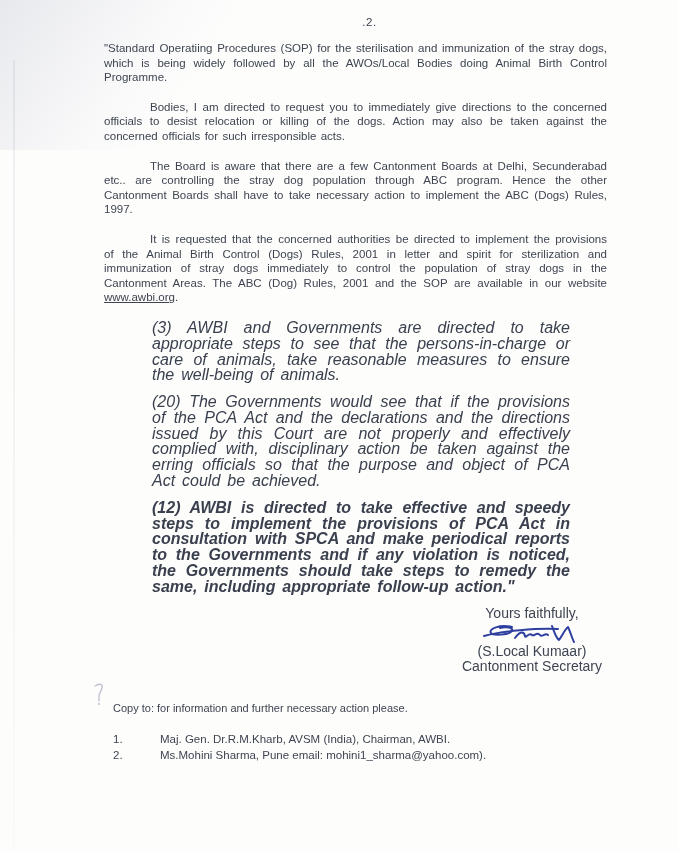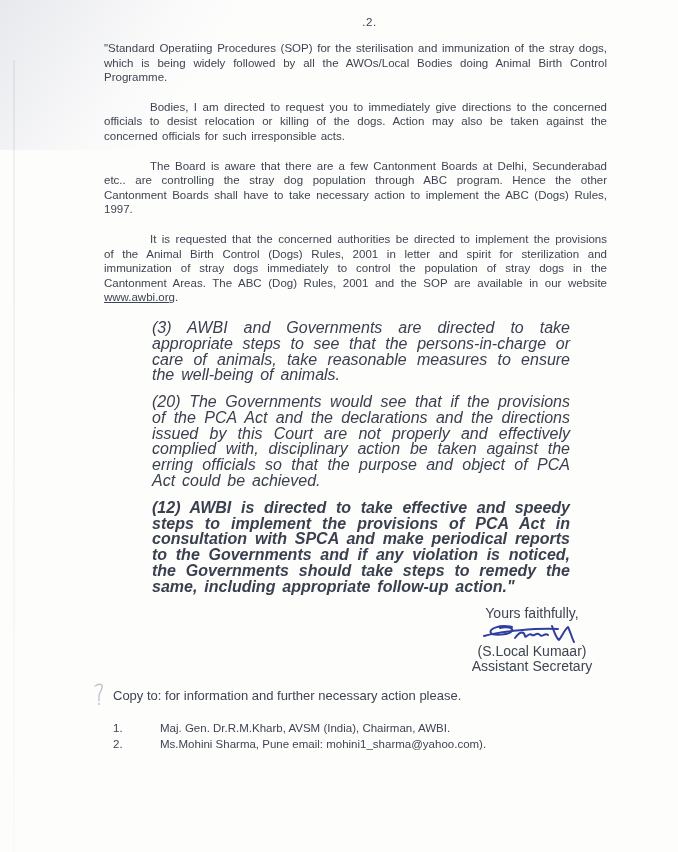--- a/index.html
+++ b/index.html
@@ -72,23 +72,23 @@
   .sign-block{
     width:150px;
     margin:6px 0 8px auto;
     text-align:center;
     font-size:14px;
     line-height:15px;
   }
   .sign-salutation{white-space:nowrap;}
   .signature-svg{display:block;margin:1px auto -2px auto;}
   .copy-label{
-    margin:14px 0 0 0;
+    margin:28px 0 0 0;
     padding-left:9px;
-    font-size:13px;
+    font-size:11px;
   }
   .copy-items{margin-top:17px;padding-left:9px;}
   .copy-item{display:flex;font-size:11.5px;line-height:16px;}
   .copy-item .num{width:47px;flex:0 0 47px;}
 </style>
 </head>
 <body>
 
 <div class="page">
 
@@ -125,21 +125,21 @@
       <div class="sign-salutation">Yours faithfully,</div>
       <svg class="signature-svg" width="100" height="24" viewBox="0 0 100 24">
         <g fill="none" stroke="#2f3fa0" stroke-width="2" stroke-linecap="round" stroke-linejoin="round">
           <path d="M30,5 C18,2 6,7 9,11 C11,14 27,13 30,9 C32,6 24,4 18,6"></path>
           <path d="M2,14 C20,9 55,6 76,7"></path>
           <path d="M33,16 C38,9 42,9 43,14 C43.5,17 47,10 50,13 C52,15 55,9 58,13 C60,16 63,10 66,13"></path>
           <path d="M70,4 C72,9 74,16 77,18 C80,14 83,7 86,5 C88,9 90,16 92,20"></path>
         </g>
       </svg>
       <div>(S.Local Kumaar)</div>
-      <div>Assistant Secretary</div>
+      <div>Cantonment Secretary</div>
     </div>
 
     <p class="copy-label">Copy to: for information and further necessary action please.</p>
 
     <div class="copy-items">
       <div class="copy-item">
         <span class="num">1.</span>
         <span>Maj. Gen. Dr.R.M.Kharb, AVSM (India), Chairman, AWBI.</span>
       </div>
       <div class="copy-item">

